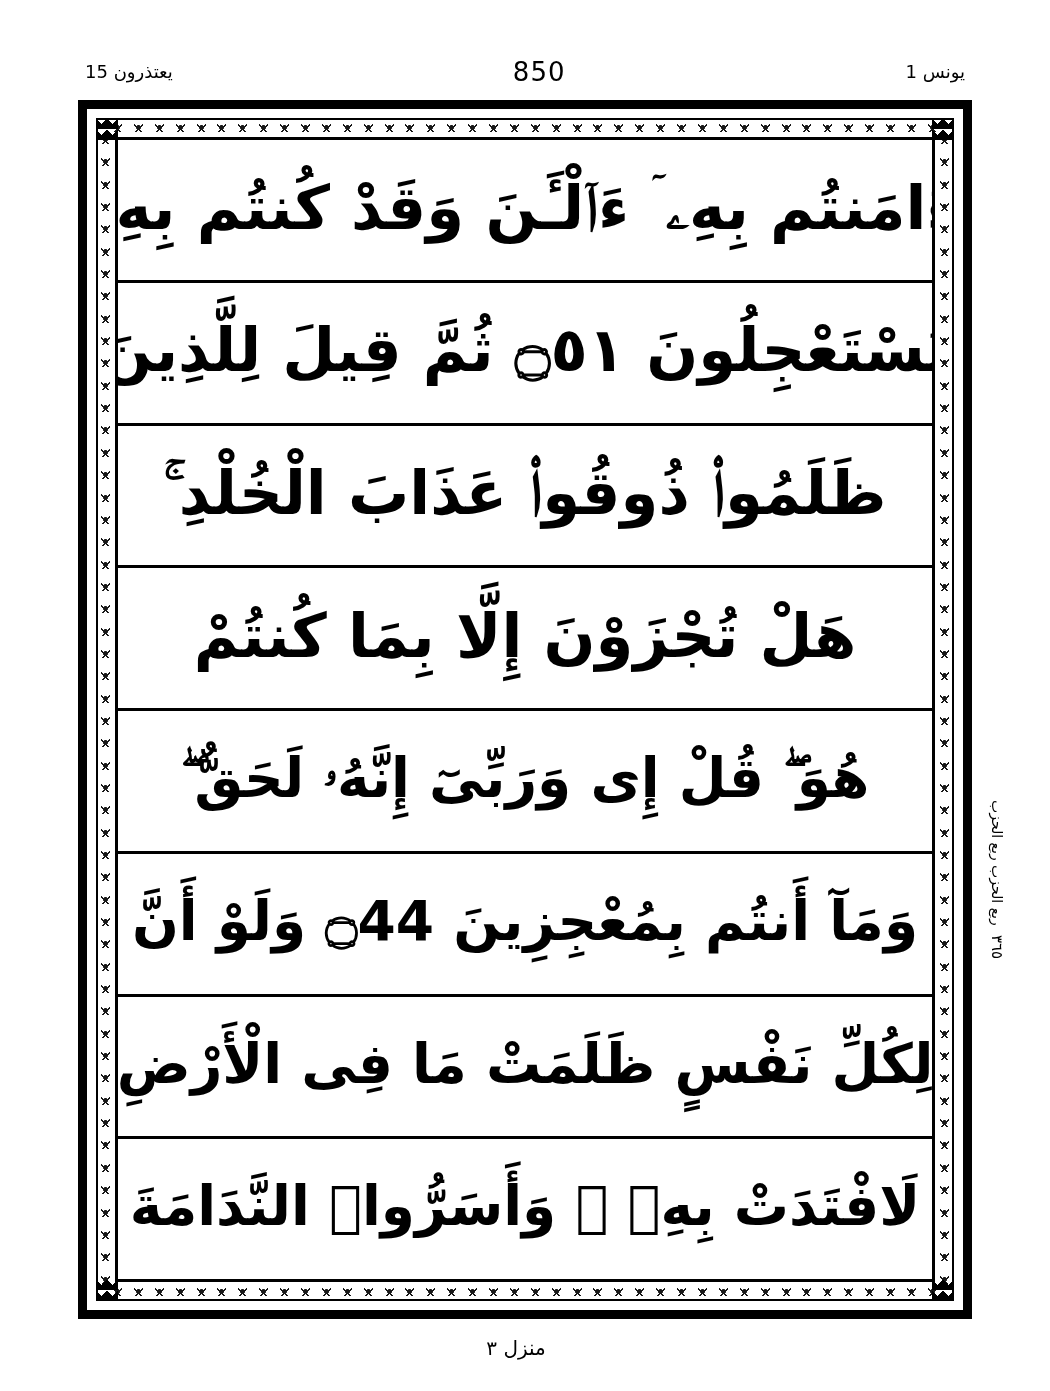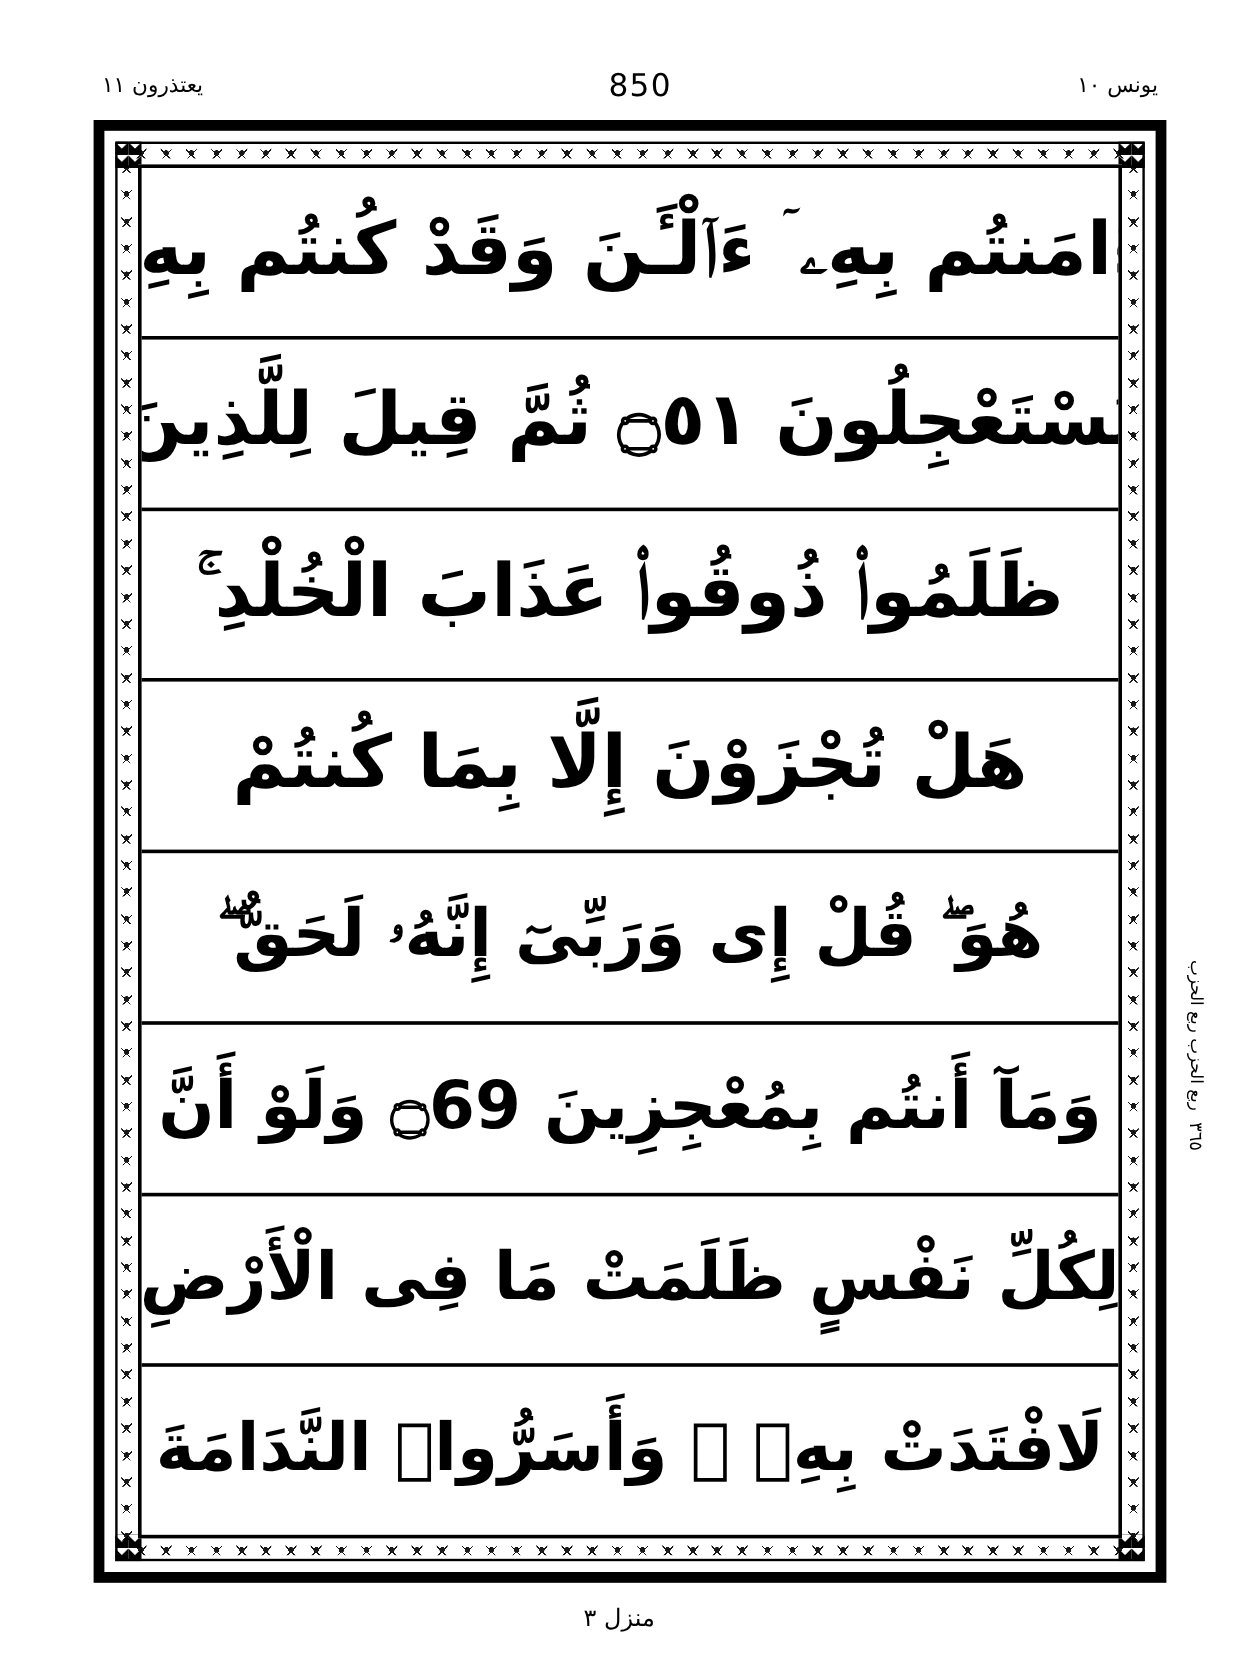--- a/index.html
+++ b/index.html
@@ -190,23 +190,23 @@
     font-size: 20px;
     color: #000;
   }
 </style>
 </head>
 <body>
 
 <div class="page">
 
   <div class="header">
-    <div class="hdr-item hdr-right">يونس ١٠</div>
+    <div class="hdr-item hdr-right">يونس 1</div>
     <div class="hdr-item hdr-center">850</div>
-    <div class="hdr-item hdr-left">يعتذرون ١١</div>
+    <div class="hdr-item hdr-left">يعتذرون 15</div>
   </div>
 
   <div class="frame-outer">
     <div class="frame-mid"></div>
 
     <div class="ornament-band">
       <div class="orn-row top">
         <span class="orn-dot"></span>
           <span class="orn-dot"></span>
           <span class="orn-dot"></span>
@@ -414,21 +414,21 @@
       <div class="aya-line">
         <div class="aya-text">ظَلَمُوا۟ ذُوقُوا۟ عَذَابَ الْخُلْدِ ۚ</div>
       </div>
       <div class="aya-line">
         <div class="aya-text">هَلْ تُجْزَوْنَ إِلَّا بِمَا كُنتُمْ</div>
       </div>
       <div class="aya-line">
         <div class="aya-text shrink">هُوَ ۖ قُلْ إِى وَرَبِّىٓ إِنَّهُۥ لَحَقٌّ ۖ</div>
       </div>
       <div class="aya-line">
-        <div class="aya-text shrink">وَمَآ أَنتُم بِمُعْجِزِينَ ۝69 وَلَوْ أَنَّ</div>
+        <div class="aya-text shrink">وَمَآ أَنتُم بِمُعْجِزِينَ ۝44 وَلَوْ أَنَّ</div>
       </div>
       <div class="aya-line">
         <div class="aya-text shrink">لِكُلِّ نَفْسٍ ظَلَمَتْ مَا فِى الْأَرْضِ</div>
       </div>
       <div class="aya-line">
         <div class="aya-text shrink">لَافْتَدَتْ بِهِۦ ۚ وَأَسَرُّوا۟ النَّدَامَةَ</div>
       </div>
     </div>
   </div>
 

